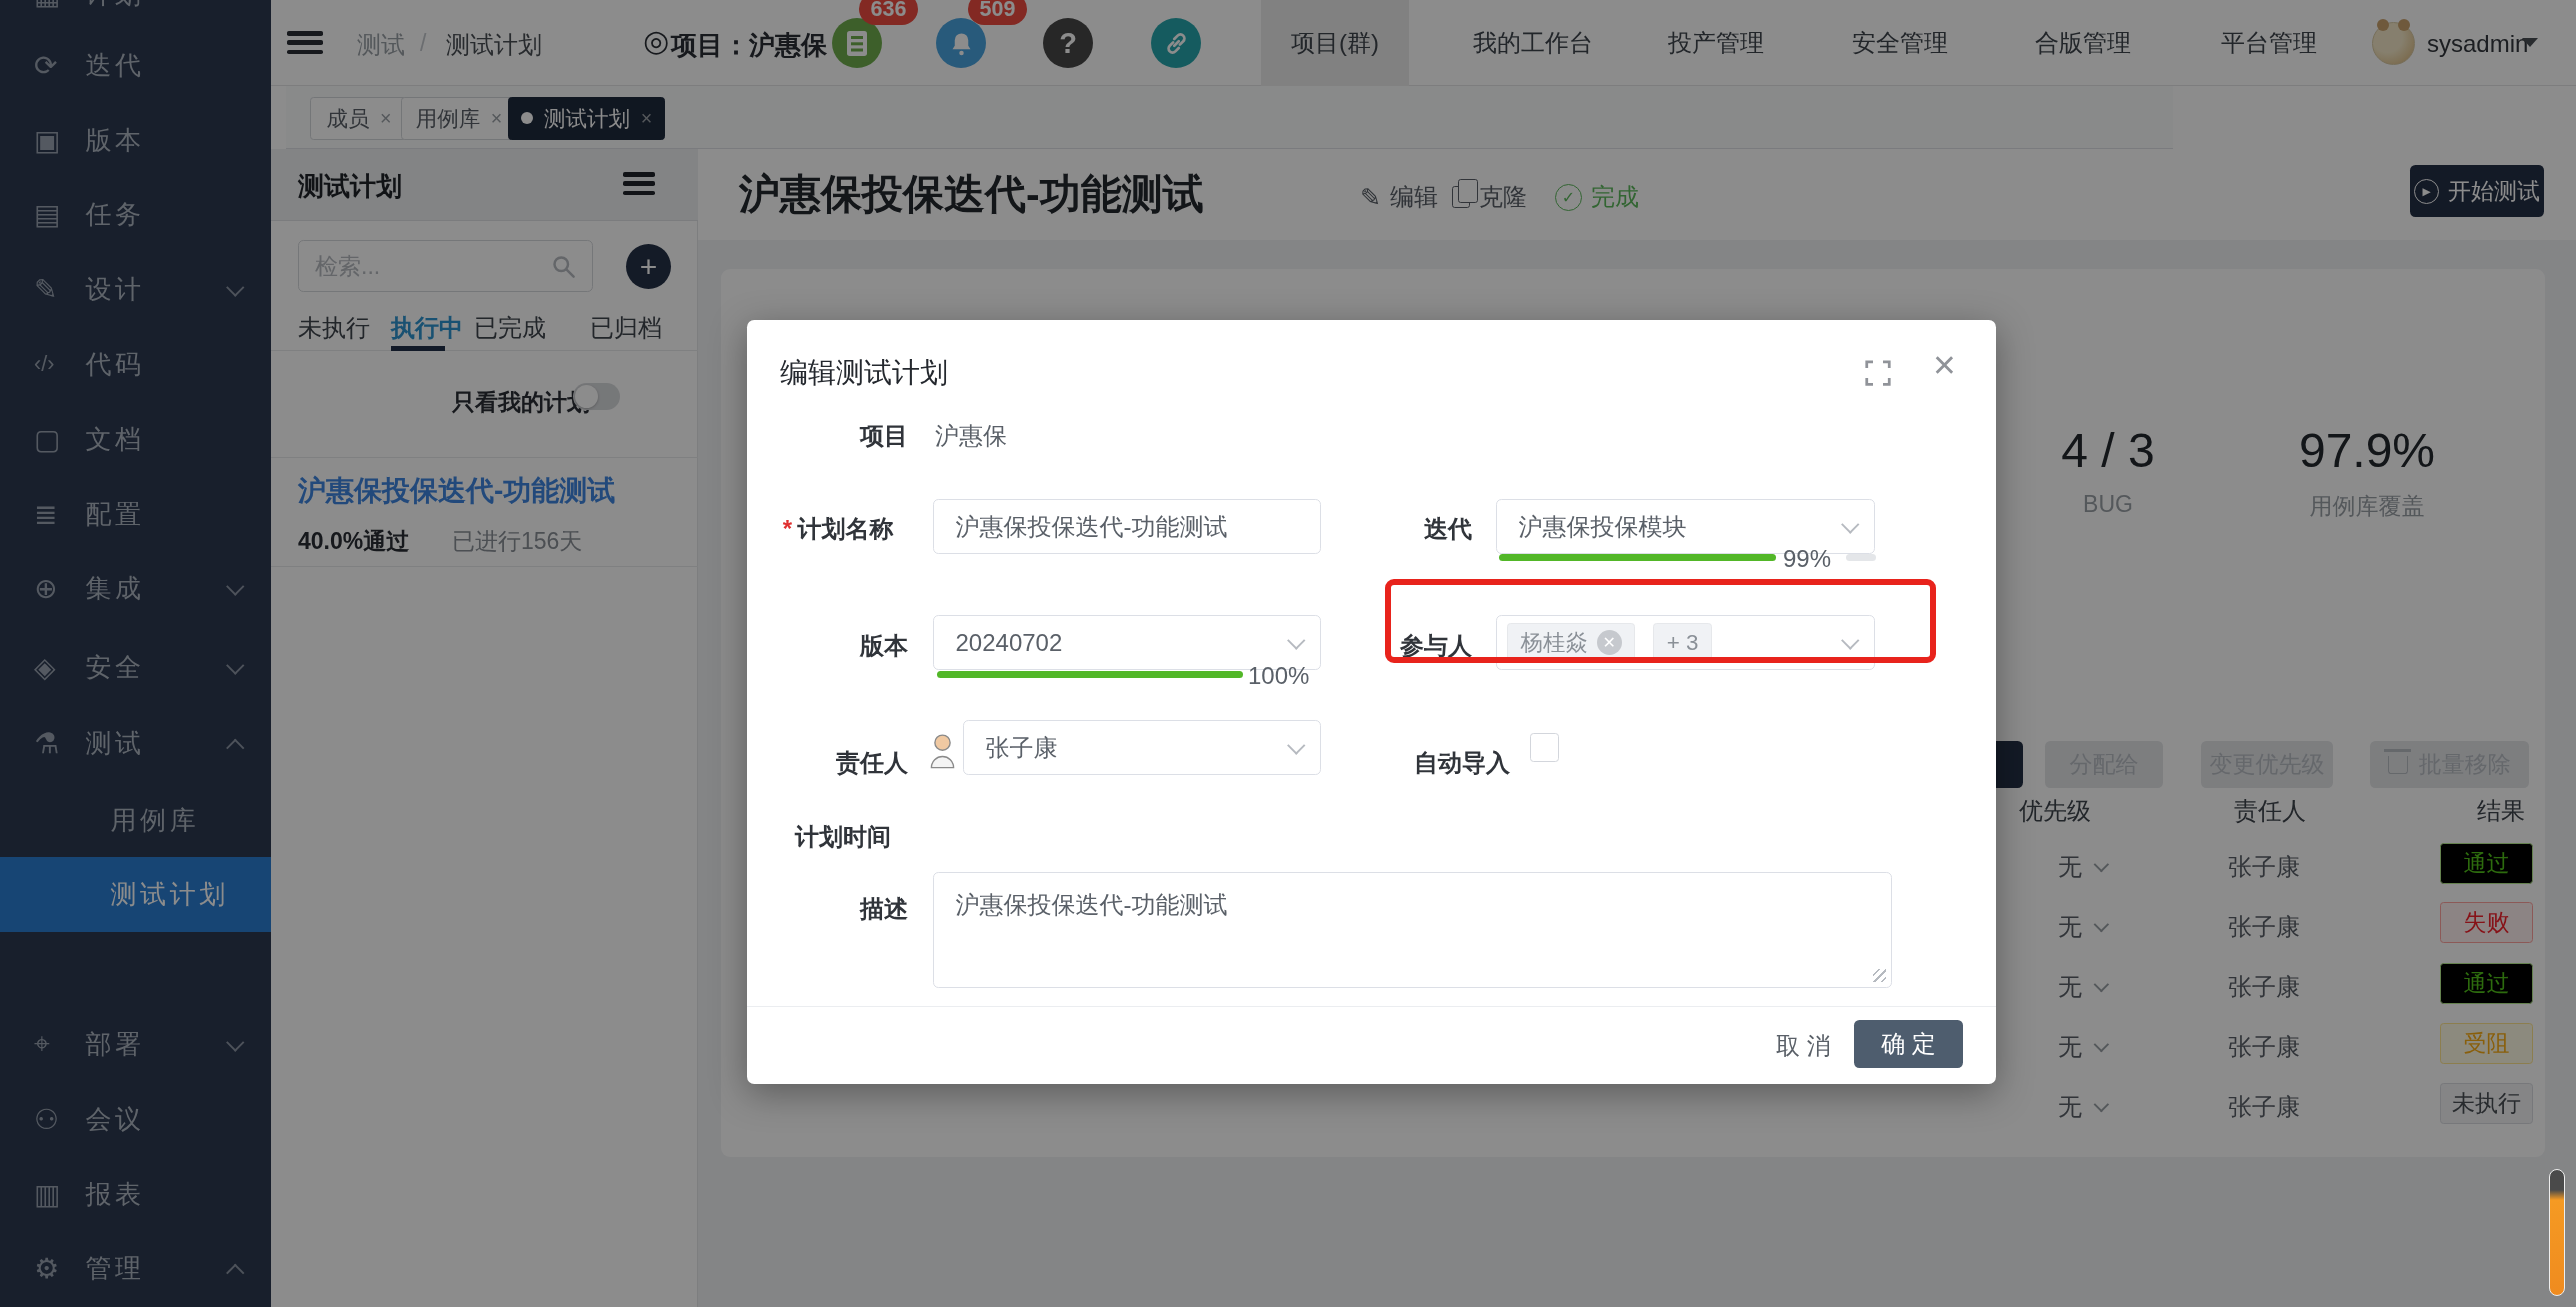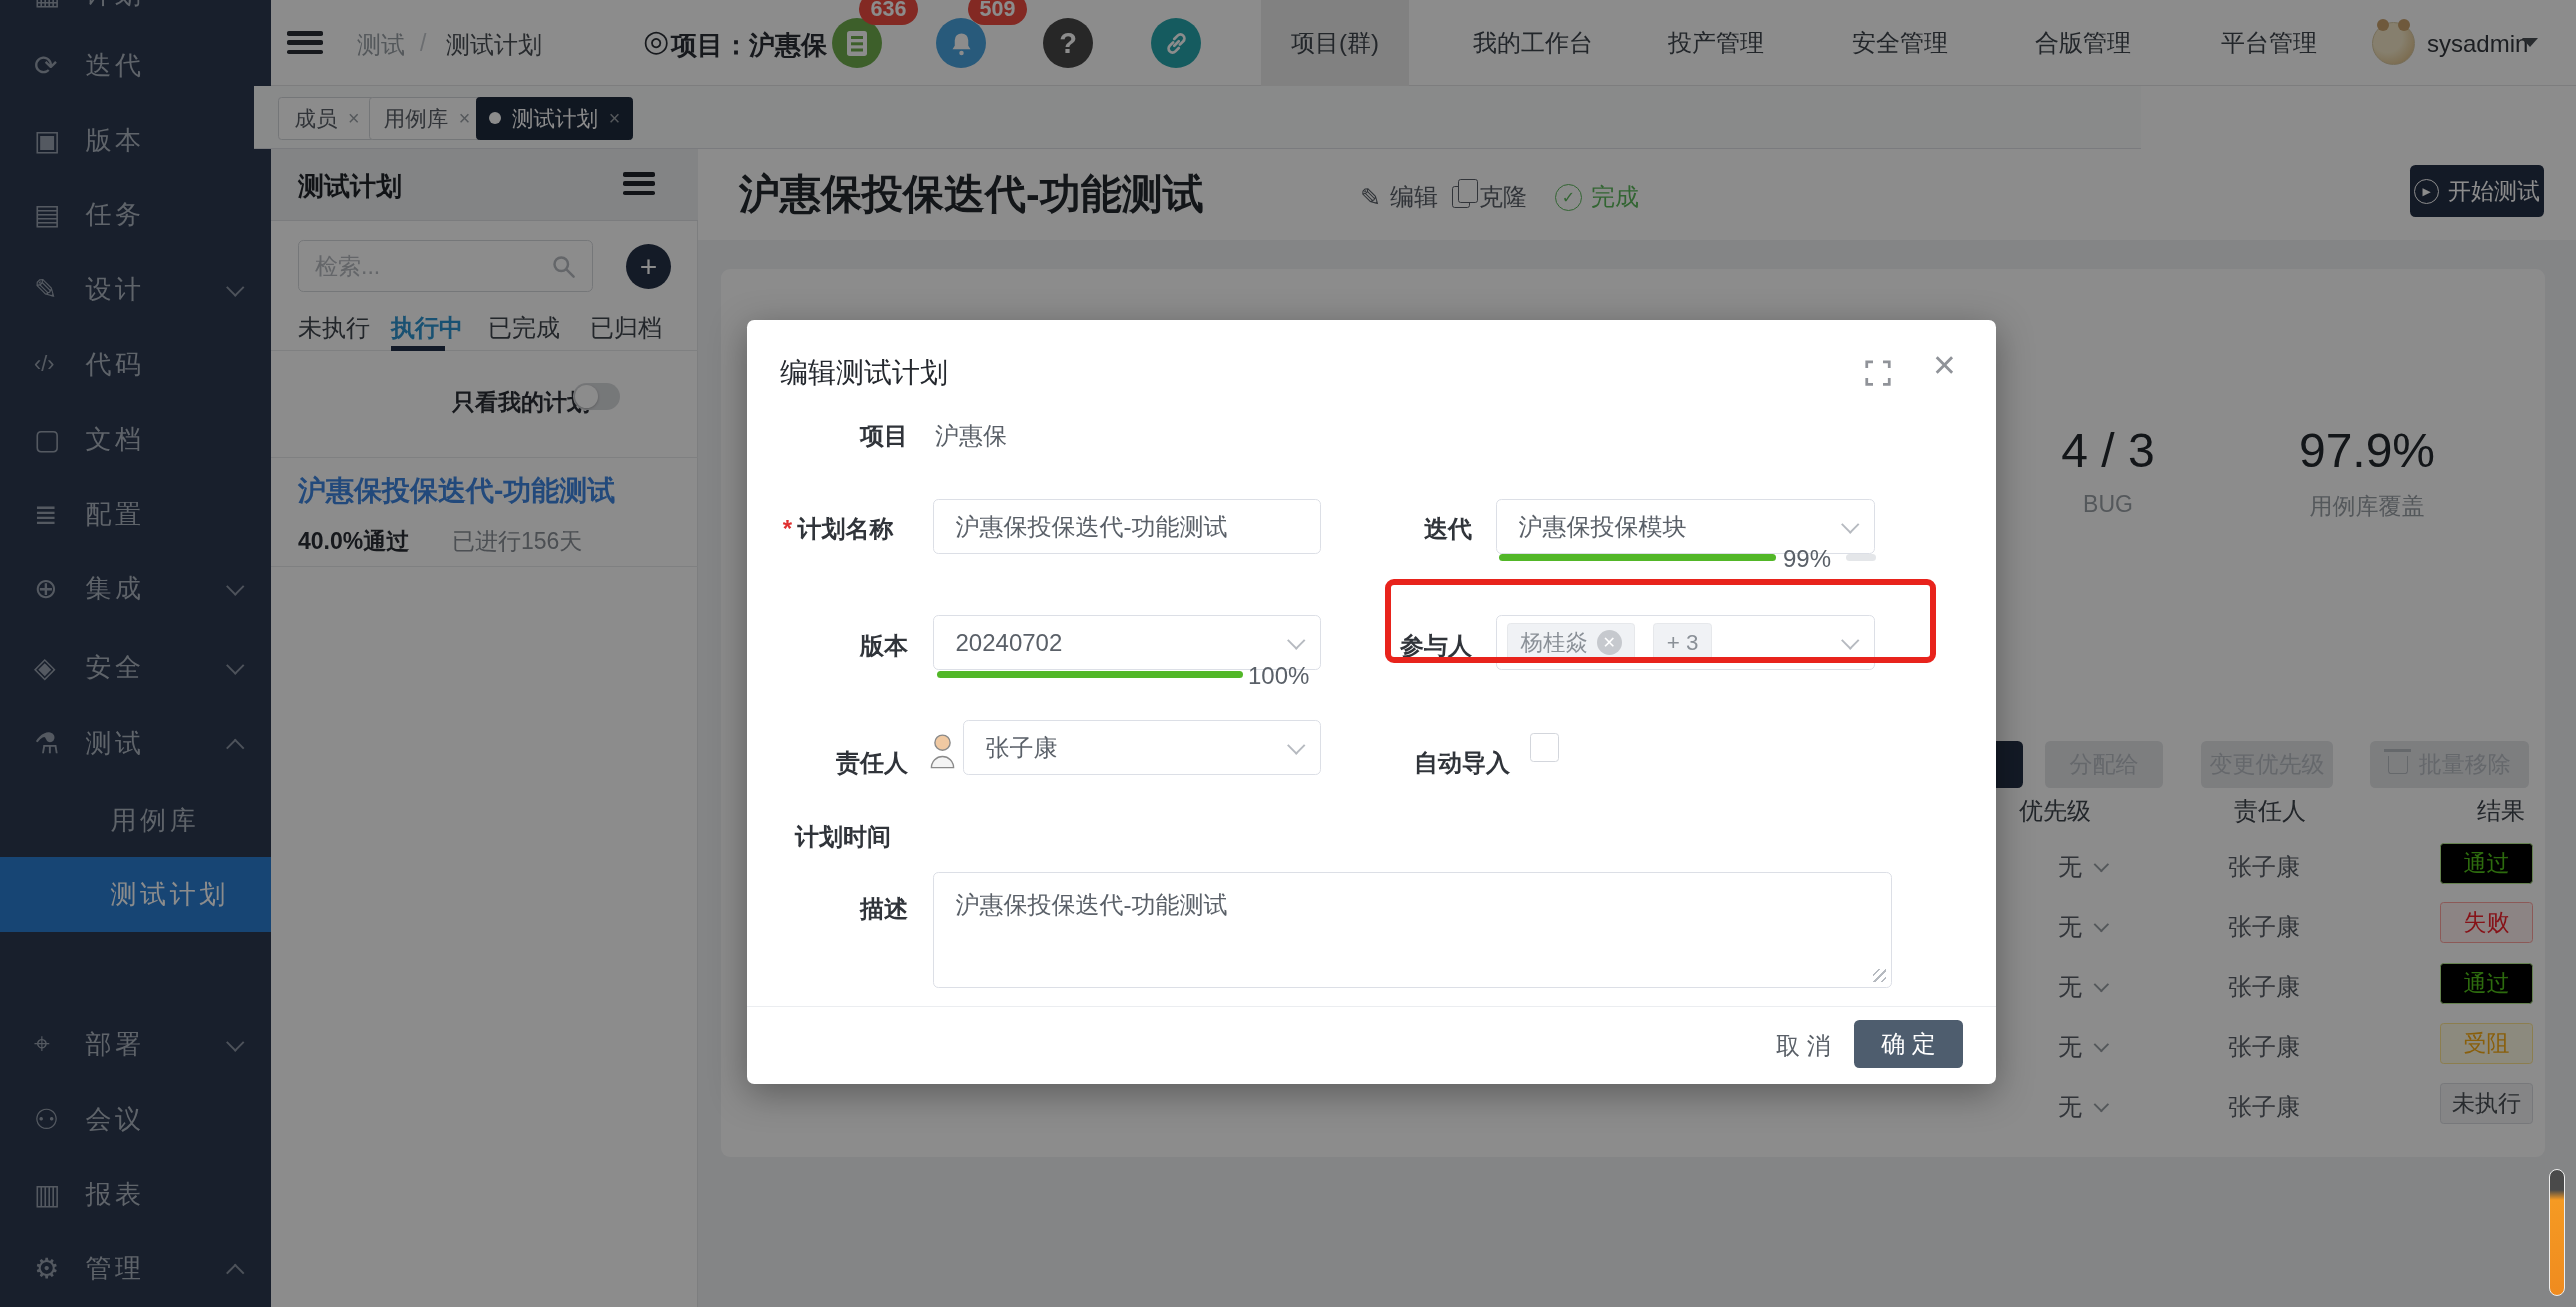--- a/index.html
+++ b/index.html
@@ -44,21 +44,21 @@
   .sd-item .ic { width:39px; font-size:28px; color:#9aa3b1; }
   .sd-item .lb { margin-left:12.5px; letter-spacing:3.6px; }
   .sd-item.sub { padding-left:98px; }
   .sd-item.active { background:#2b7fd4; color:#fff; }
   .chv { position:absolute; right:30px; width:12.5px; height:12.5px;
     border-right:2.7px solid #8d96a5; border-bottom:2.7px solid #8d96a5; }
   .chv.down { transform:rotate(45deg); top:29px; }
   .chv.up   { transform:rotate(-135deg); top:36px; }
 
   
-  #tabstrip { left:254px; top:86px; width:1887px; height:63px; background:#fafbfc;
+  #tabstrip { left:286px; top:86px; width:1887px; height:63px; background:#fafbfc;
     border-bottom:0.9px solid #dfe1e5; z-index:2; }
   .ftab { position:absolute; top:10.7px; height:43px; border-radius:3.6px; display:flex;
     align-items:center; justify-content:center; gap:10.7px; font-size:21.5px;
     background:#fff; border:0.9px solid #d4d7db; color:#5a6068; cursor:pointer; }
   .ftab .x { color:#9aa0a6; font-size:19.7px; }
   .ftab.active { background:#1e2a3d; border-color:#1e2a3d; color:#fff; }
   .dot { width:12.5px; height:12.5px; border-radius:50%; background:#fff; }
 
   
   #panel { left:271px; top:149px; width:427px; height:1159px; background:#fff;
@@ -329,21 +329,21 @@
       </div>
   </div>
   <input class="search" placeholder="检索..." style="">
   <svg class="mag abs" width="27" height="27" viewBox="0 0 24 24">
     <circle cx="10" cy="10" r="6" fill="none" stroke="#b6bac0" stroke-width="2.2"></circle>
     <path d="M15 15 L21 21" stroke="#b6bac0" stroke-width="2.2" stroke-linecap="round"></path>
   </svg>
   <div class="plus-btn">+</div>
   <span class="f-tab" style="left:27px">未执行</span>
   <span class="f-tab active" style="left:120px">执行中</span>
-  <span class="f-tab" style="left:217px">已完成</span>
+  <span class="f-tab" style="left:203px">已完成</span>
   <span class="f-tab" style="left:319px">已归档</span>
   <div class="f-divider"></div>
   <div class="f-underline"></div>
   <span class="toggle-label">只看我的计划</span>
   <div class="toggle"></div>
   <div class="plan-card">
     <span class="plan-title">沪惠保投保迭代-功能测试</span>
     <span class="plan-pass"><b>40.0%通过</b></span>
     <span class="plan-days">已进行156天</span>
   </div>

